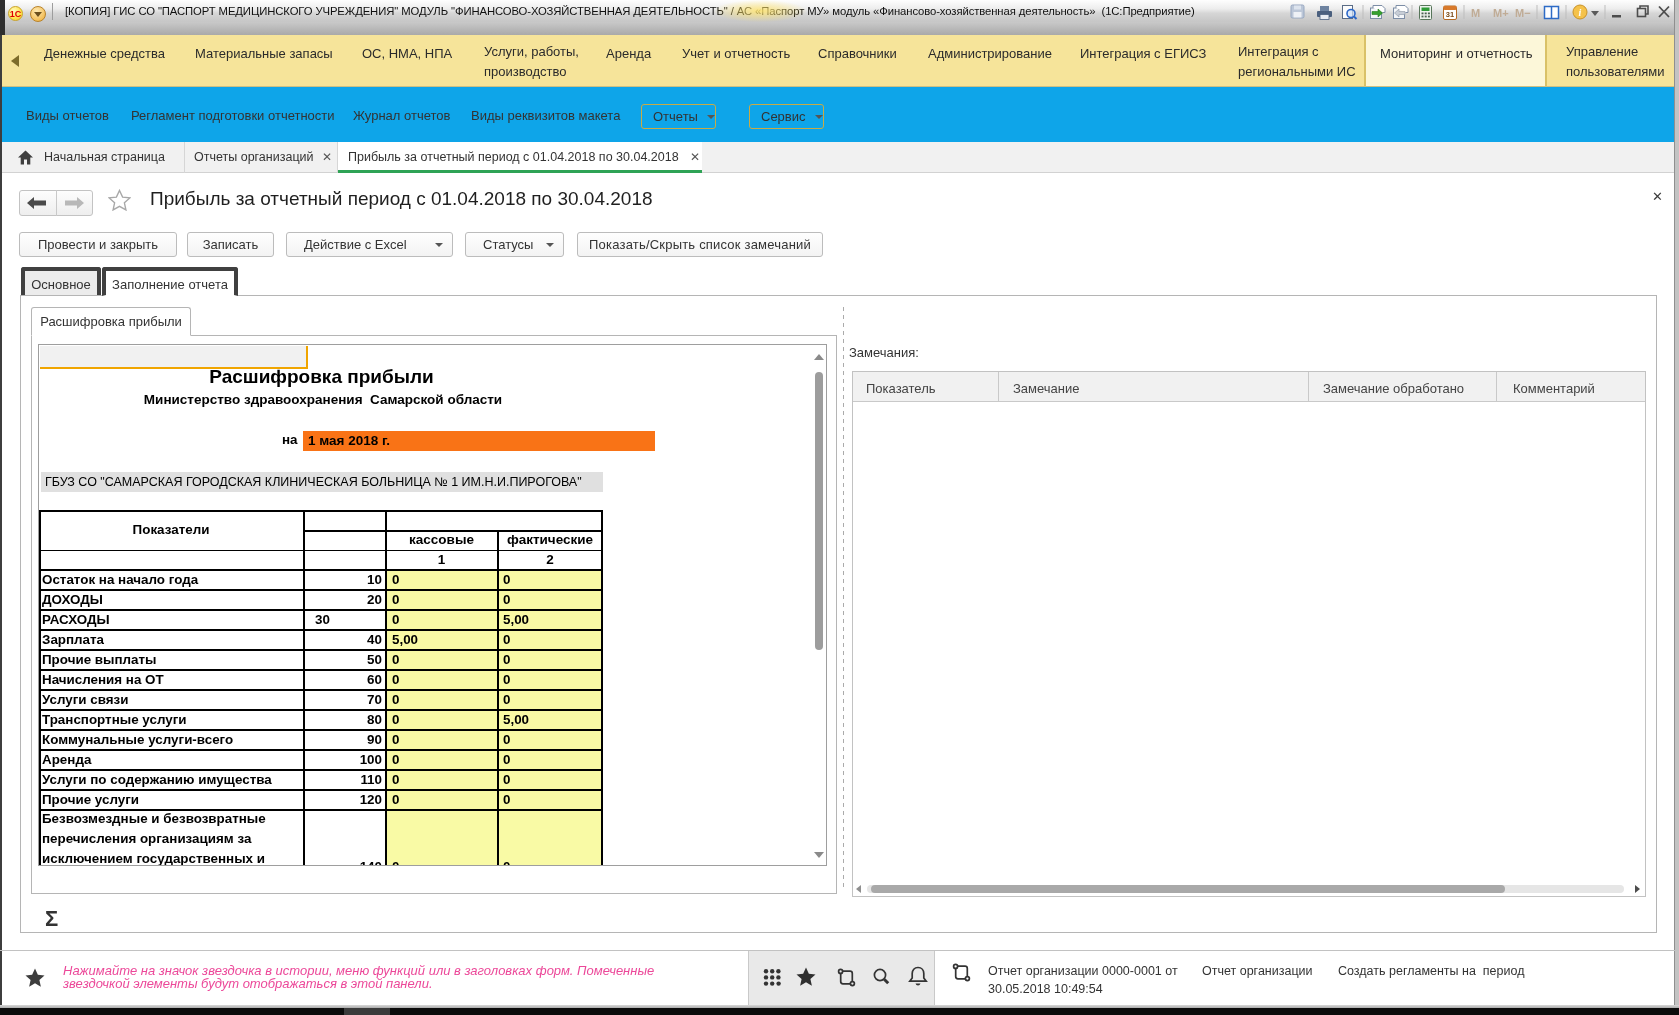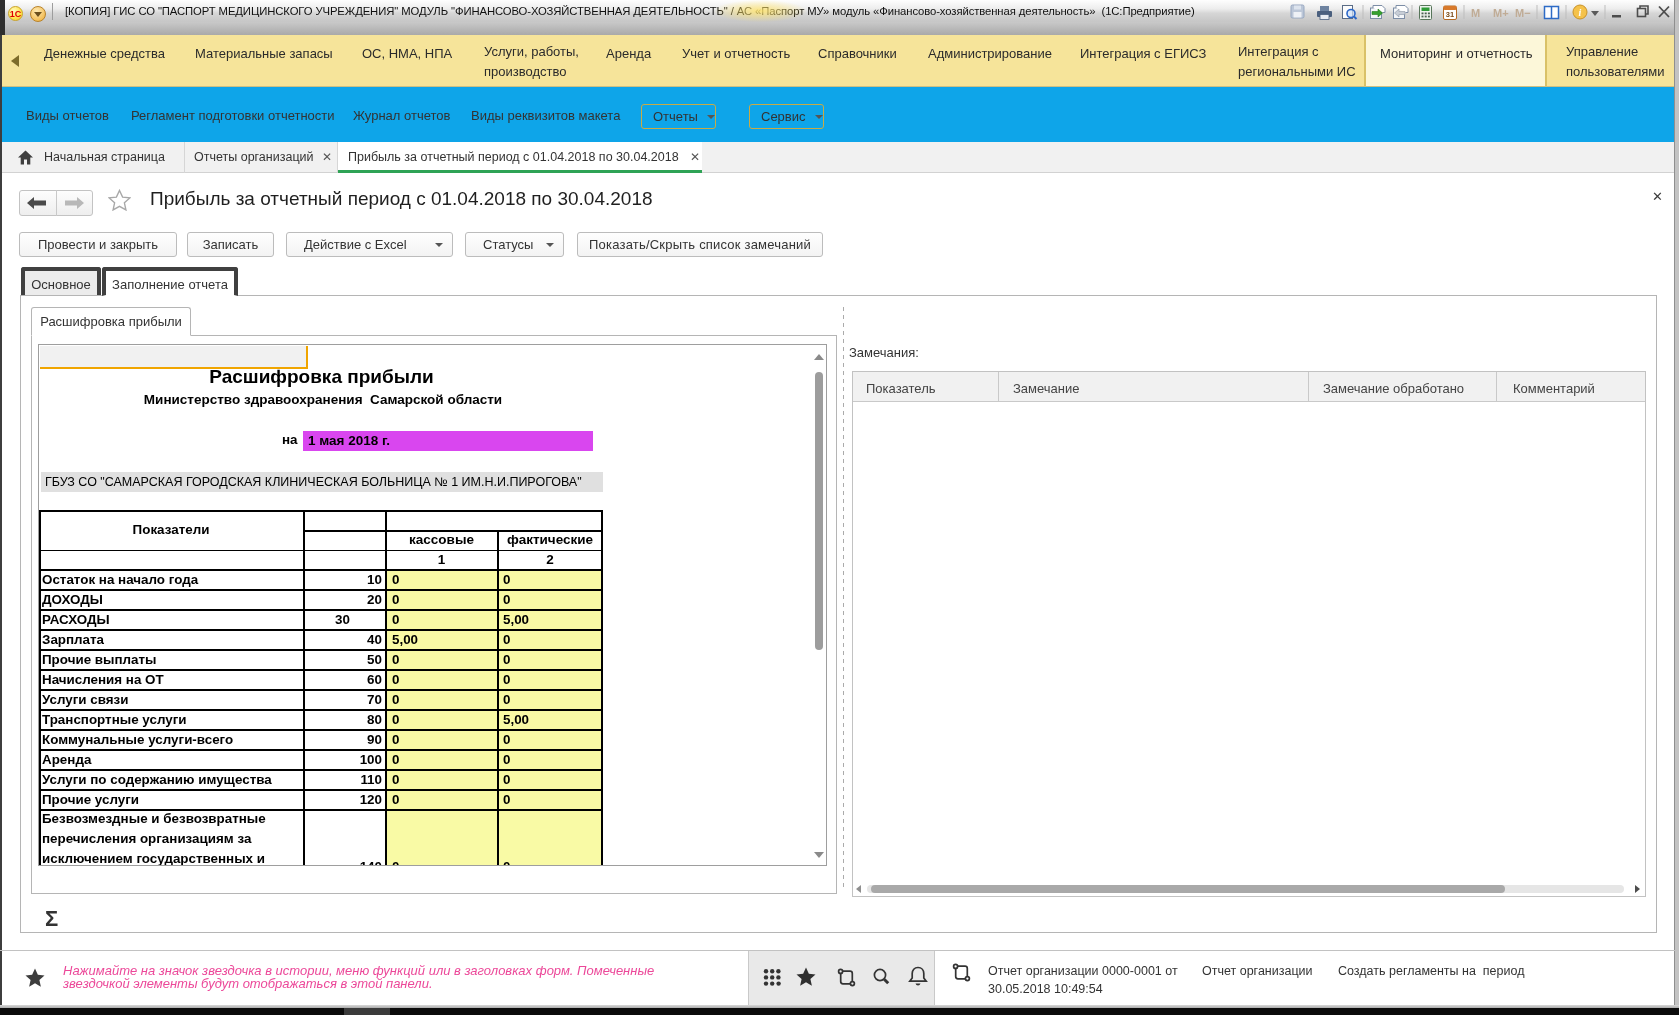--- a/index.html
+++ b/index.html
@@ -79,21 +79,21 @@
     border-radius:3px 3px 0 0; border-bottom:1px solid #fff; z-index:3; font-size:13px; text-align:center; line-height:27px; color:#333; }
   #innerbox { left:31px; top:335px; width:806px; height:559px; border:1px solid #b5b5b5; background:#fff; }
 
   
   #sheet { left:38px; top:344px; width:789px; height:522px; border:1px solid #9e9e9e; background:#fff; overflow:hidden; }
   #selcell { position:absolute; left:1px; top:1px; width:268px; height:23px; background:#f1f1f1;
      border-right:2px solid #f0a500; border-bottom:2px solid #f0a500; }
   #shtitle { position:absolute; left:0px; top:21px; width:565px; text-align:center; font-size:19px; font-weight:bold; color:#000; }
   #shsub { position:absolute; left:0px; top:47px; width:568px; text-align:center; font-size:13.5px; font-weight:bold; }
   #shna { position:absolute; left:243px; top:87px; font-size:13.4px; font-weight:bold; }
-  #shdate { position:absolute; left:264px; top:86px; width:290px; height:20px; background:#d946ef;
+  #shdate { position:absolute; left:264px; top:86px; width:352px; height:20px; background:#f97316;
      font-size:13.5px; font-weight:bold; line-height:20px; padding-left:5px; }
   #shorg { position:absolute; left:2px; top:127px; width:562px; height:20px; background:#e0e0e0;
      font-size:12.5px; line-height:20px; padding-left:4px; white-space:nowrap; }
 
   #shtable { position:absolute; left:0px; top:165px; width:565px; }
   .tb { position:absolute; background:#000; }
   .cell { position:absolute; font-weight:bold; font-size:13.4px; color:#000; white-space:nowrap; }
   .ylw { position:absolute; background:#f9faa5; }
 
   #vsb { position:absolute; left:774px; top:2px; width:13px; height:518px; }
@@ -318,21 +318,21 @@
       <div class="cell" style="left:459px; top:42px; width:104px; text-align:center; font-size:13.5px;">2</div>
       <div class="cell" style="left:3px; top:62px;">Остаток на начало года</div>
       <div class="cell" style="left:264px; top:62px; width:79px; text-align:right;">10</div>
       <div class="cell" style="left:353px; top:62px;">0</div>
       <div class="cell" style="left:464px; top:62px;">0</div>
       <div class="cell" style="left:3px; top:82px;">ДОХОДЫ</div>
       <div class="cell" style="left:264px; top:82px; width:79px; text-align:right;">20</div>
       <div class="cell" style="left:353px; top:82px;">0</div>
       <div class="cell" style="left:464px; top:82px;">0</div>
       <div class="cell" style="left:3px; top:102px;">РАСХОДЫ</div>
-      <div class="cell" style="left:264px; top:102px; width:79px; text-align:center;">30</div>
+      <div class="cell" style="left:276px; top:102px; width:79px; text-align:left;">30</div>
       <div class="cell" style="left:353px; top:102px;">0</div>
       <div class="cell" style="left:464px; top:102px;">5,00</div>
       <div class="cell" style="left:3px; top:122px;">Зарплата</div>
       <div class="cell" style="left:264px; top:122px; width:79px; text-align:right;">40</div>
       <div class="cell" style="left:353px; top:122px;">5,00</div>
       <div class="cell" style="left:464px; top:122px;">0</div>
       <div class="cell" style="left:3px; top:142px;">Прочие выплаты</div>
       <div class="cell" style="left:264px; top:142px; width:79px; text-align:right;">50</div>
       <div class="cell" style="left:353px; top:142px;">0</div>
       <div class="cell" style="left:464px; top:142px;">0</div>

